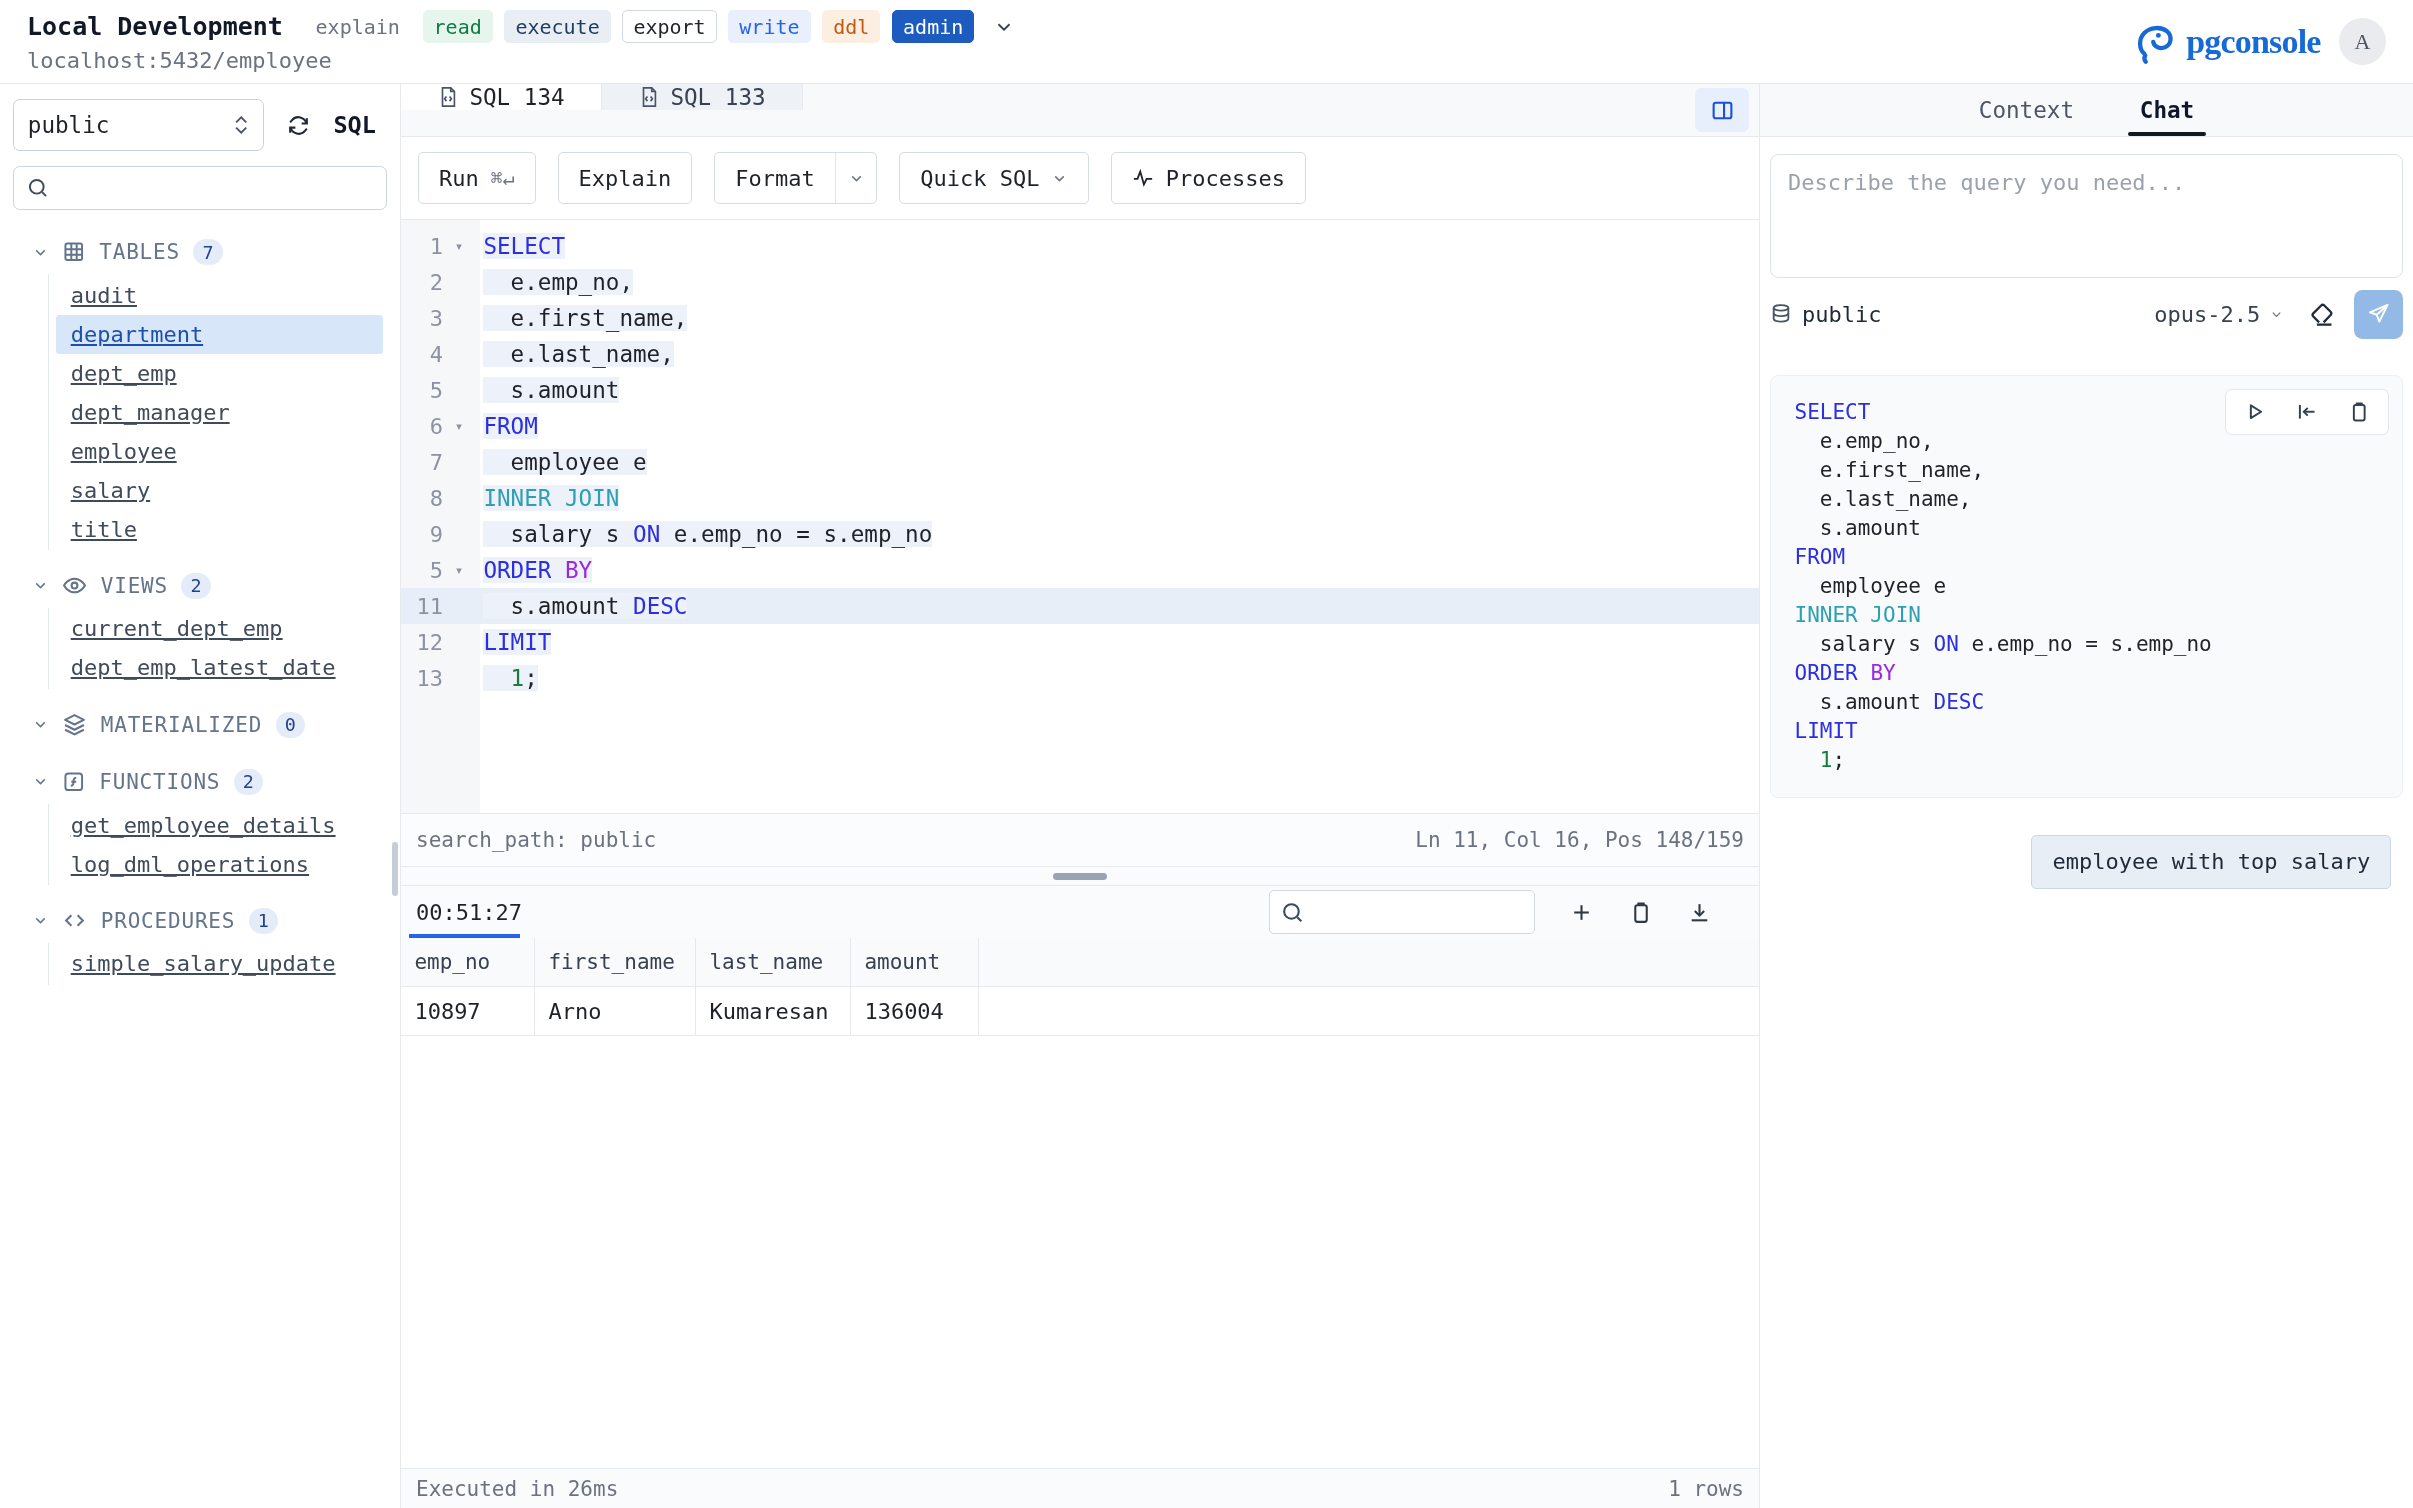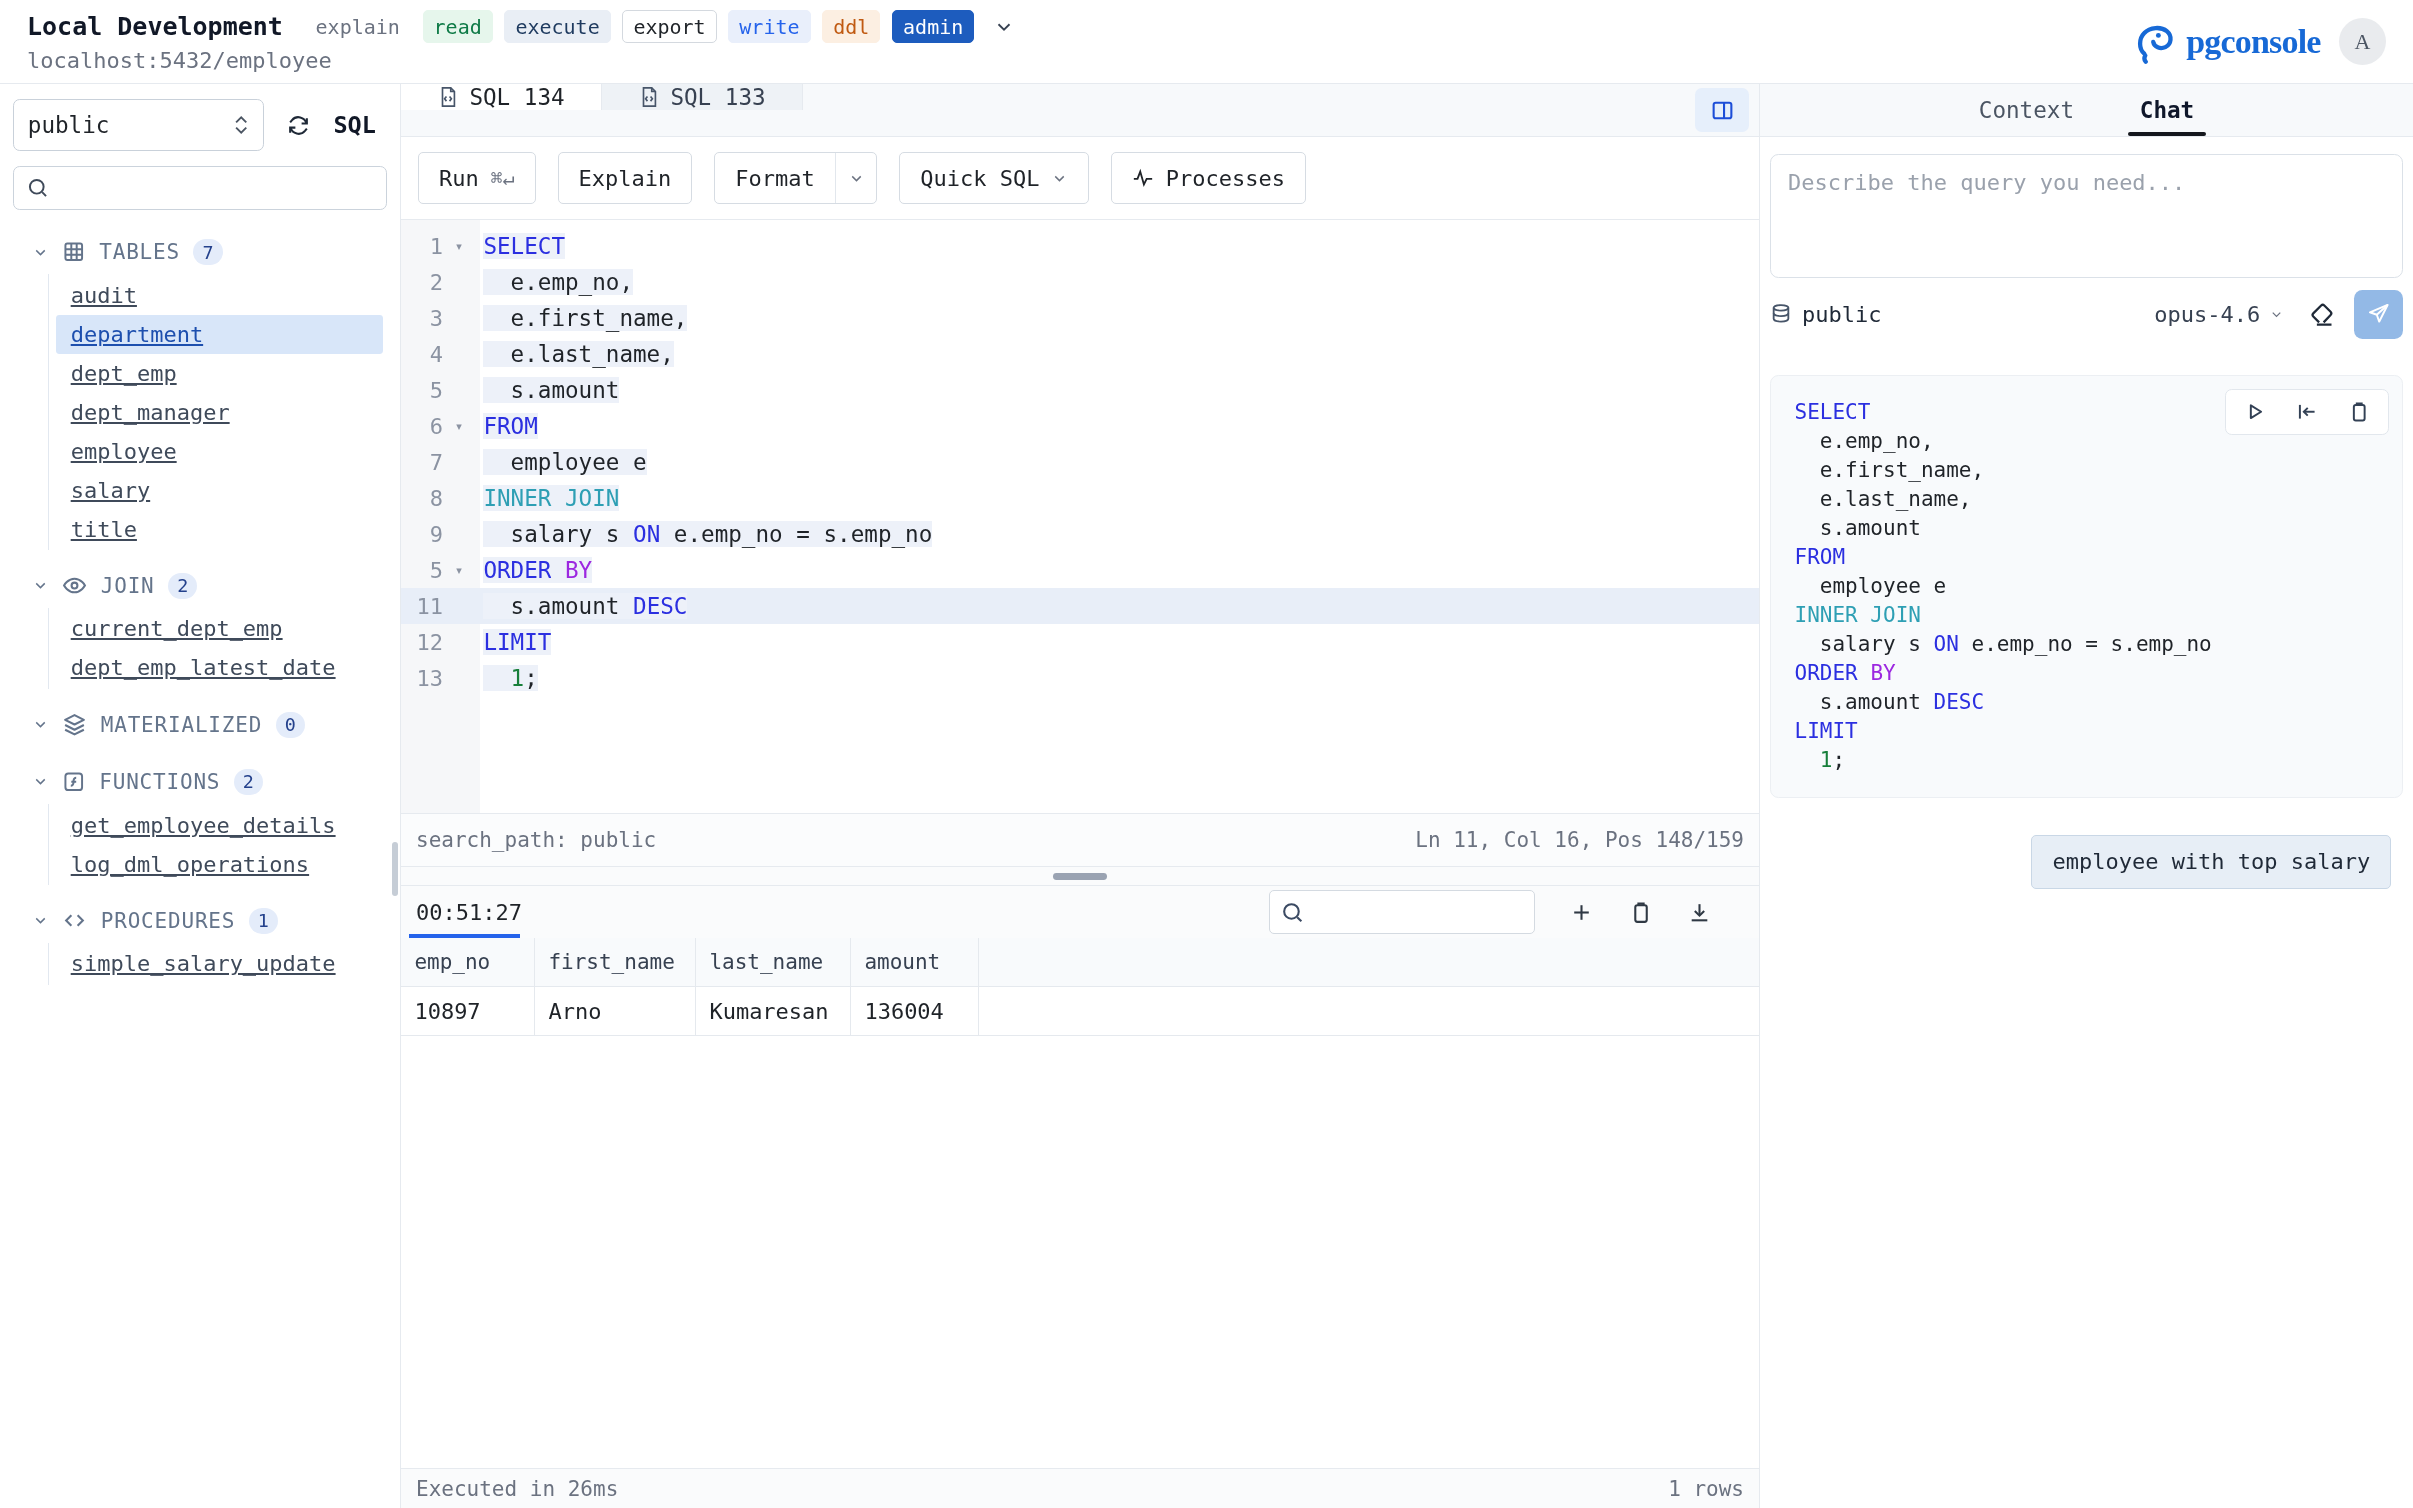--- a/index.html
+++ b/index.html
@@ -203,21 +203,21 @@
                 <svg width="17" height="17" viewBox="0 0 24 24" fill="none" stroke="#64748b" stroke-width="2">
                   <path d="m6 9 6 6 6-6"></path>
                 </svg>
               </span>
               <span>
                 <svg width="25" height="25" viewBox="0 0 24 24" fill="none" stroke="#64748b" stroke-width="2">
                   <path d="M2 12s3.5-6.5 10-6.5S22 12 22 12s-3.5 6.5-10 6.5S2 12 2 12z"></path>
                   <circle cx="12" cy="12" r="2.8"></circle>
                 </svg>
               </span>
-              <span class="sb-sec-label">JOIN</span>
+              <span class="sb-sec-label">VIEWS</span>
               <span class="sb-count">2</span>
             </div>
             <div class="sb-items">
               <div class="sb-item">current_dept_emp</div>
               <div class="sb-item">dept_emp_latest_date</div>
             </div>
           </div>
           <div class="sb-section">
             <div class="sb-sec-head">
               <span>
@@ -488,21 +488,21 @@
         <div class="prow">
           <div class="prow-db">
             <svg width="22" height="23.5" viewBox="0 0 24 24" fill="none" stroke="#475569" stroke-width="2">
                 <ellipse cx="12" cy="5.5" rx="8" ry="3"></ellipse>
                 <path d="M4 5.5v6c0 1.7 3.6 3 8 3s8-1.3 8-3v-6"></path>
                 <path d="M4 11.5v6c0 1.7 3.6 3 8 3s8-1.3 8-3v-6"></path>
               </svg>
             <span>public</span>
           </div>
           <div class="prow-model">
-            <span>opus-4.6</span>
+            <span>opus-2.5</span>
             <svg width="15" height="15" viewBox="0 0 24 24" fill="none" stroke="#6b7280" stroke-width="2">
                 <path d="m6 9 6 6 6-6"></path>
               </svg>
           </div>
           <span class="prow-eraser">
             <svg width="27" height="27" viewBox="0 0 24 24" fill="none" stroke="currentColor" stroke-width="2">
                 <path d="m9 19-5.2-5.2a2 2 0 0 1 0-2.8l7-7a2 2 0 0 1 2.8 0l5.6 5.6a2 2 0 0 1 0 2.8L13 19"></path>
                 <path d="M7 21h13"></path>
               </svg>
           </span>

